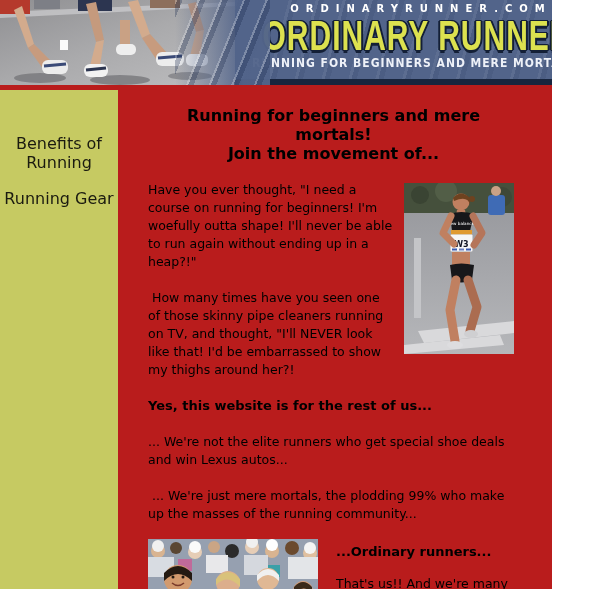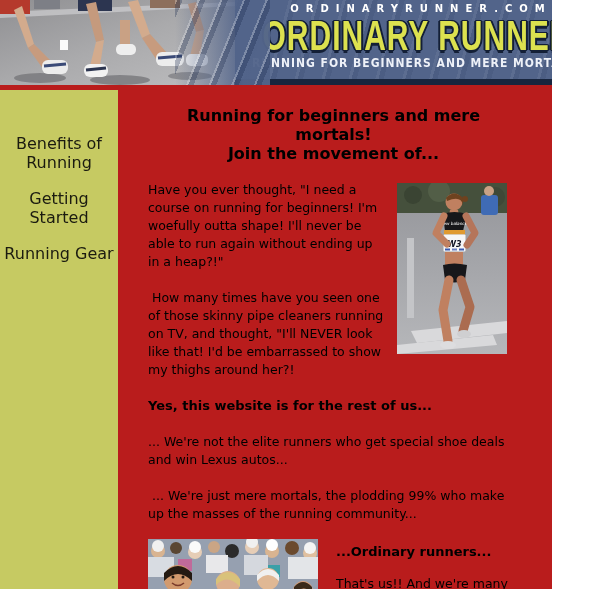--- a/index.html
+++ b/index.html
@@ -53,21 +53,21 @@
   }
   .main { flex:1; padding:0 33px 0 30px; }
 
   .headline { margin:16px 0 0; font-size:16px; line-height:19px; font-weight:bold; text-align:center; }
   .headline2 { margin:16px 0 0; font-size:18px; line-height:21px; font-weight:bold; text-align:center; }
 
   .content { margin-top:14px; font-size:12.5px; line-height:18px; }
   .content p { margin:18px 0 0; white-space:pre-wrap; }
   .content p.bold { font-weight:bold; font-size:13px; }
 
-  .runner-photo { float:right; width:110px; height:171px; margin:2px 12px 8px 10px;font-style:italic; }
+  .runner-photo { float:right; width:110px; height:171px; margin:2px 5px 8px 10px; }
   .runner-photo svg, .crowd-photo svg { display:block; }
 
   .bottom-section { margin-top:16px; overflow:hidden; }
   .crowd-photo { float:left; width:170px; height:110px; margin-right:18px; }
   .bottom-text p { margin:14px 0 0; }
   .bottom-text p:first-child { margin-top:4px; }
 </style>
 </head>
 <body>
 
@@ -117,21 +117,20 @@
       <div class="site-title">ORDINARY RUNNER</div>
       <div class="tagline">RUNNING FOR BEGINNERS AND MERE MORTALS!</div>
     </div>
     <div class="streaks"></div>
   </header>
 
   <div class="body-row">
 
     <nav class="sidebar">
       <a>Benefits of Running</a>
-      <a>Getting Started</a>
       <a>Running Gear</a>
     </nav>
 
     <main class="main">
       <h1 class="headline">
         <span>Running for beginners and mere mortals!</span><br>
         <span>Join the movement of...</span>
       </h1>
 
       <div class="content">

